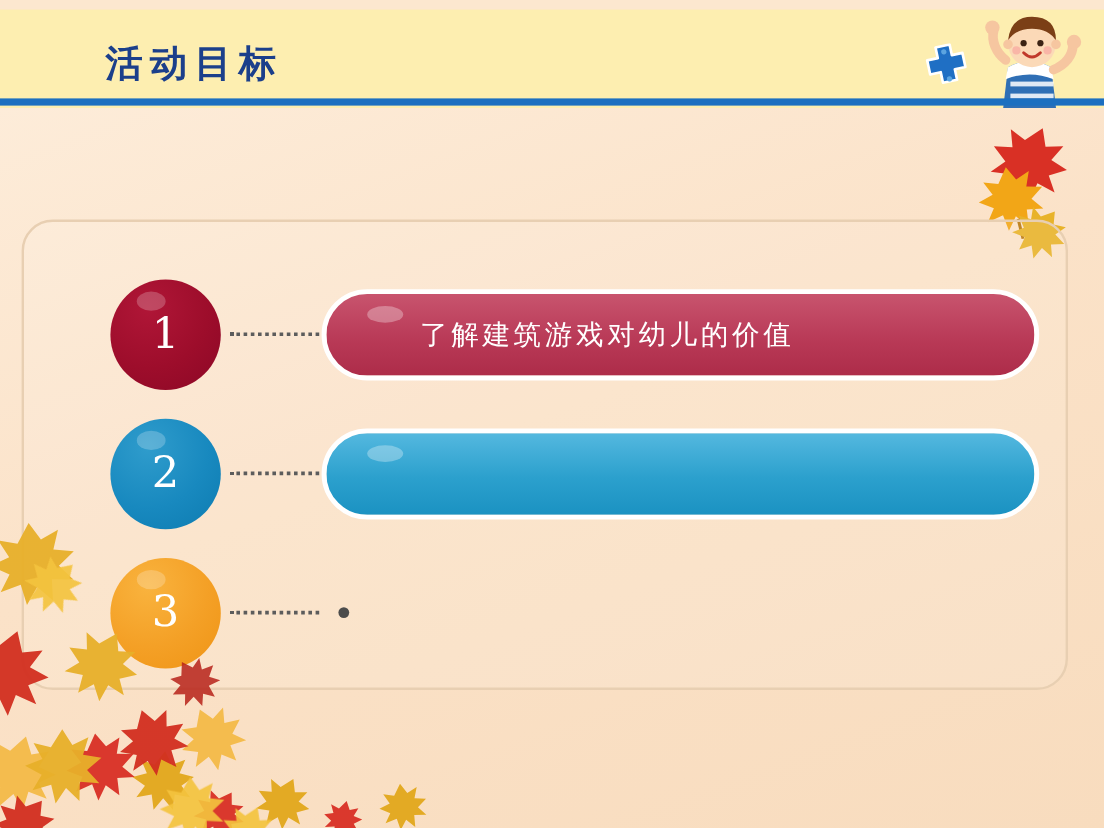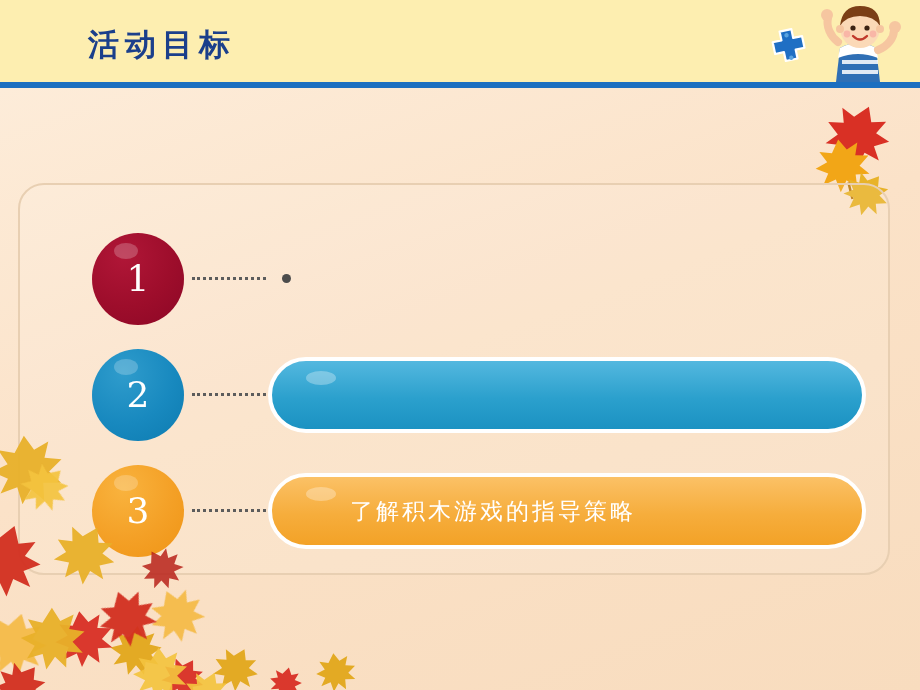--- a/index.html
+++ b/index.html
@@ -22,21 +22,21 @@
   
   .bg-gradient {
     position: absolute;
     left: 0; top: 88px;
     width: 920px; height: 602px;
     background: linear-gradient(160deg, #fdecd9 0%, #fbe2c8 45%, #f8dcbe 100%);
   }
   
   .header {
     position: absolute;
-    left: 0; top: 0;
+    left: 0; top: 8px;
     width: 920px; height: 82px;
     background: #fdeeb0;
     box-sizing: border-box;
   }
   .header-underline {
     position: absolute;
     left: 0; top: 82px;
     width: 920px; height: 6px;
     background: #1c6fc0;
   }
@@ -235,20 +235,24 @@
 
   <div class="panel">
 
     <div class="row row-1">
       <div class="circle c-red">
         <span class="gloss"></span>
         <span class="num">1</span>
       </div>
       <div class="dots"></div>
       <div class="dot-end"></div>
+      <div class="bar b-red">
+        <span class="bar-gloss"></span>
+        <span>了解建筑游戏对幼儿的价值</span>
+      </div>
     </div>
 
     <div class="row row-2">
       <div class="circle c-blue">
         <span class="gloss"></span>
         <span class="num">2</span>
       </div>
       <div class="dots"></div>
       <div class="dot-end"></div>
       <div class="bar b-blue">
@@ -256,24 +260,20 @@
       </div>
     </div>
 
     <div class="row row-3">
       <div class="circle c-orange">
         <span class="gloss"></span>
         <span class="num">3</span>
       </div>
       <div class="dots"></div>
       <div class="dot-end"></div>
-      <div class="bar b-orange">
-        <span class="bar-gloss"></span>
-        <span>了解积木游戏的指导策略</span>
-      </div>
     </div>
 
   </div>
 
   <div class="bottom-strip">
     <svg width="920" height="120" viewBox="0 0 920 120">
       <g fill="#e2a81c" opacity="0.95">
         <g transform="translate(120,56) scale(0.8)">
             <path d="M22 0 l7 14 l14 -5 l-6 14 l15 4 l-13 9 l9 12 l-16 -3 l-2 16 l-10 -12 l-10 12 l-2 -16 l-16 3 l9 -12 l-13 -9 l15 -4 l-6 -14 l14 5 z"></path>
           </g>

